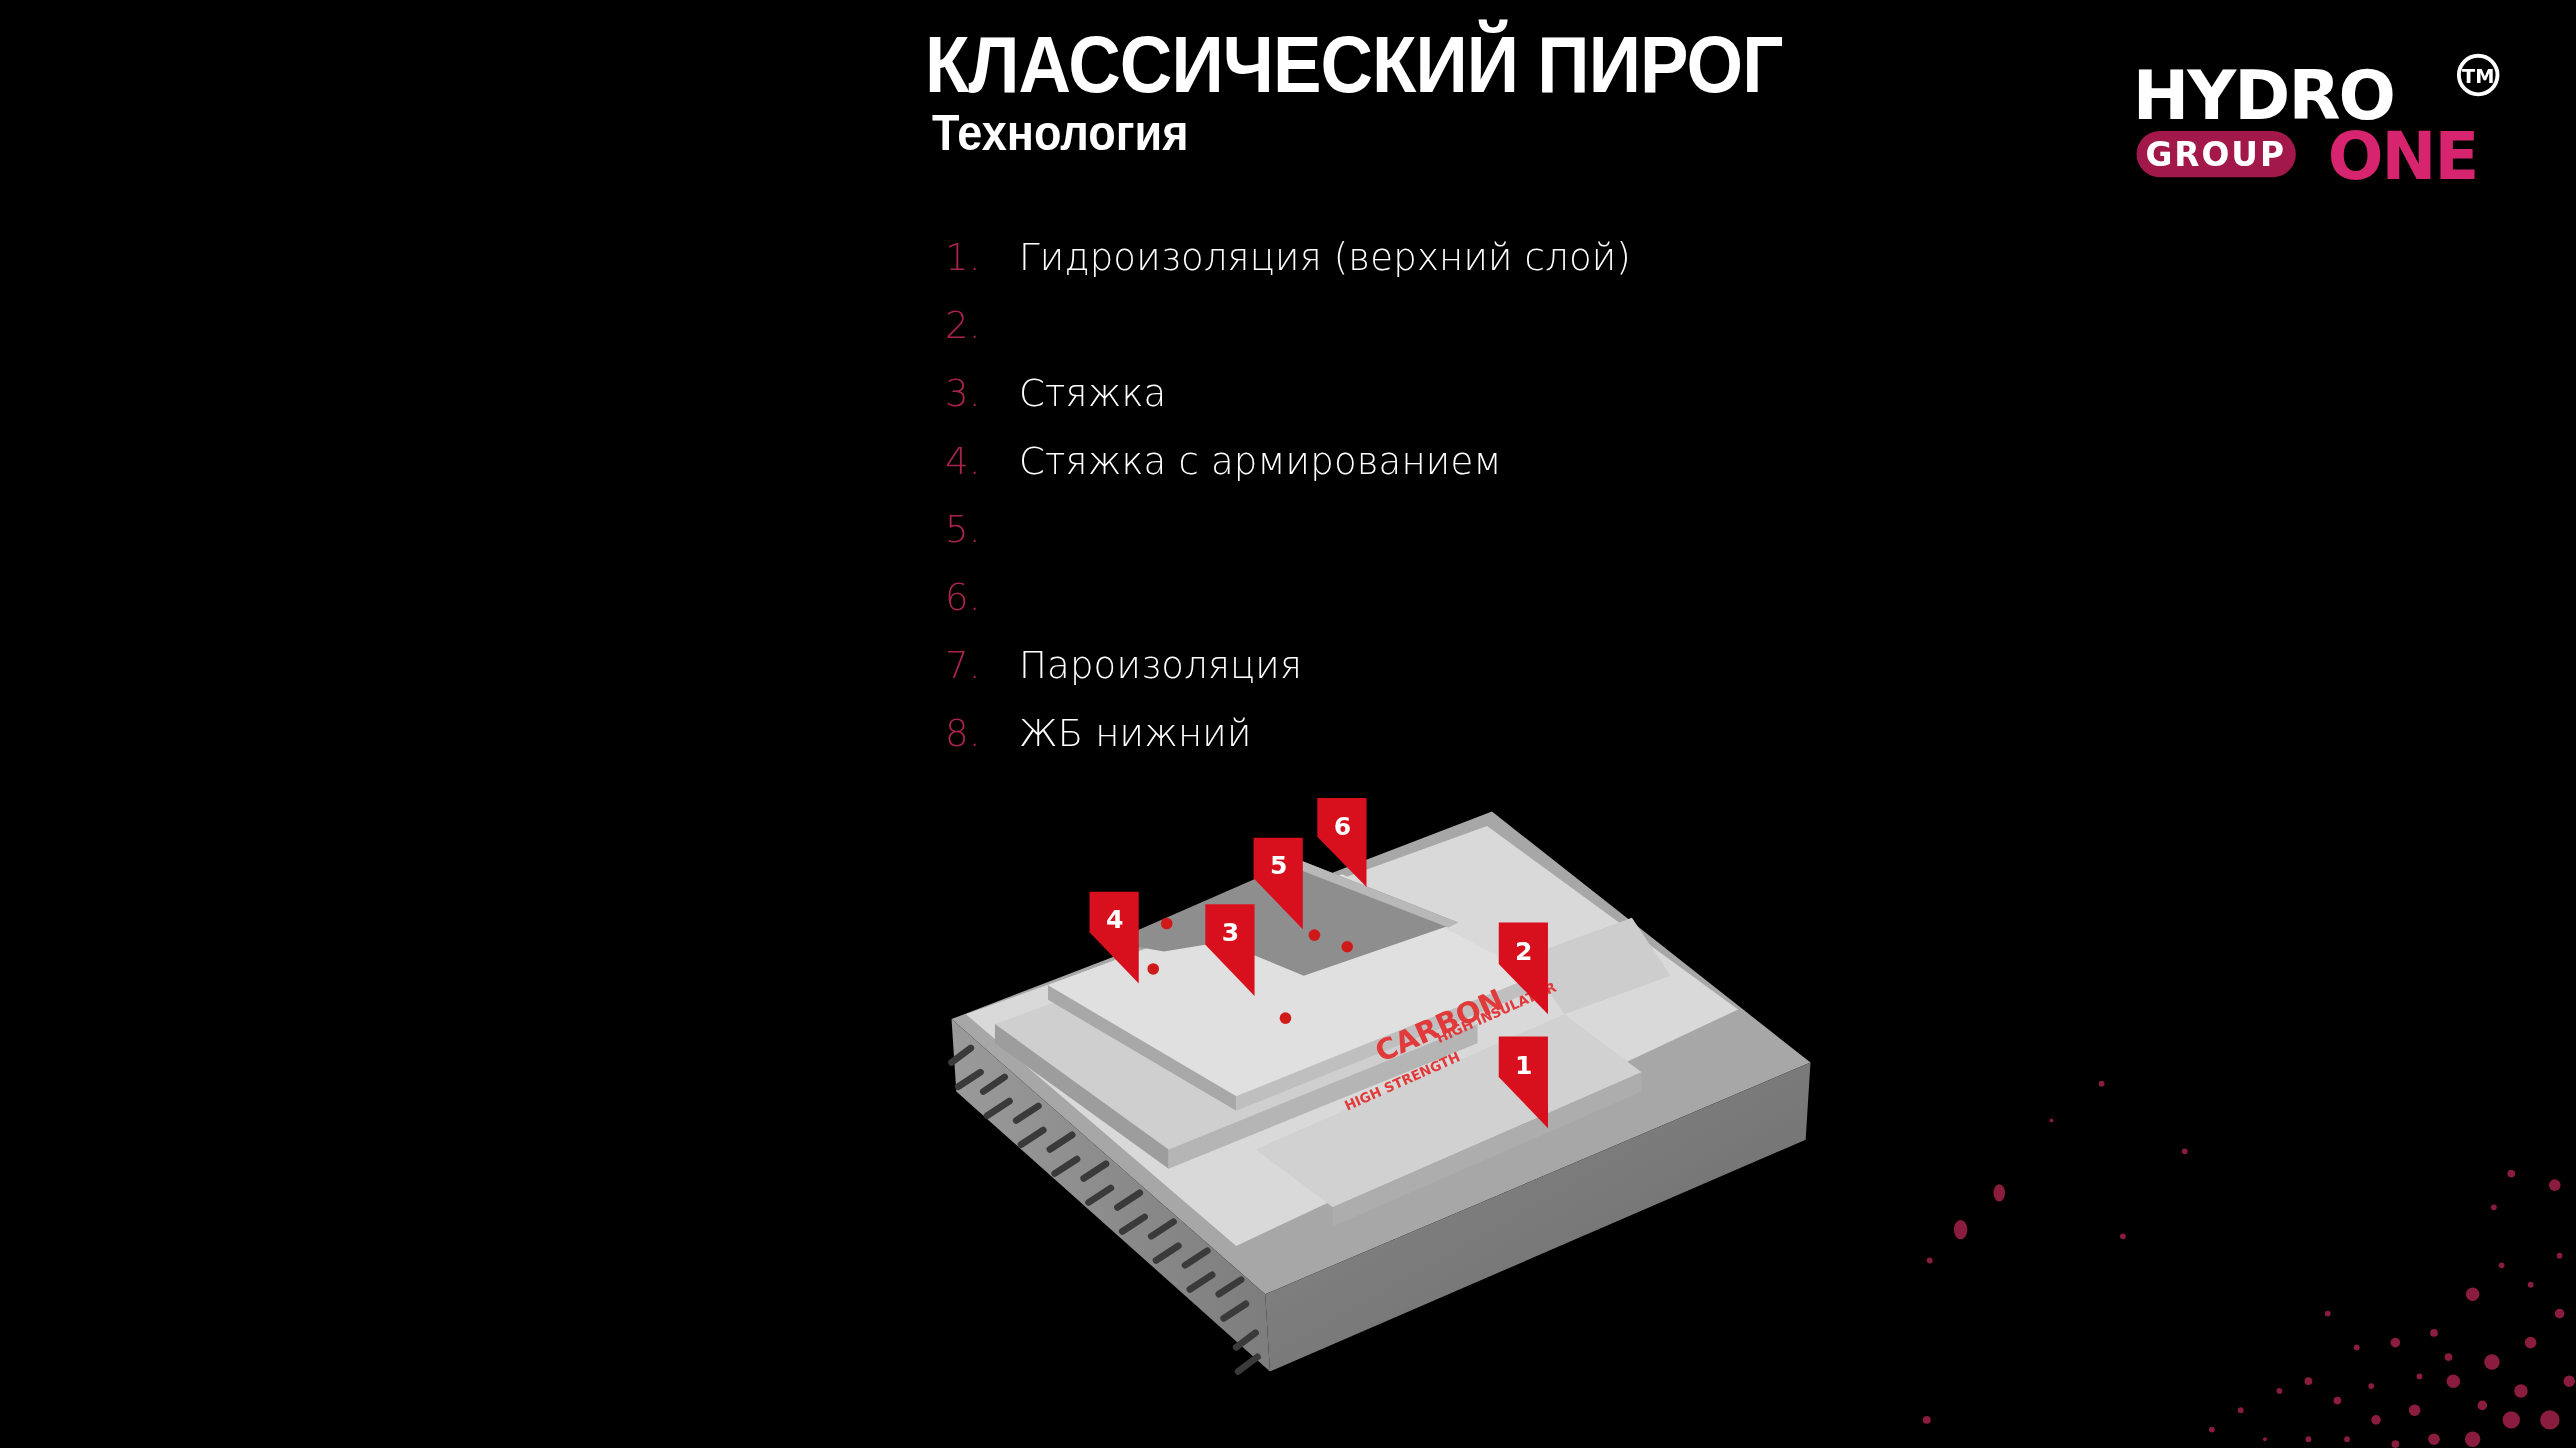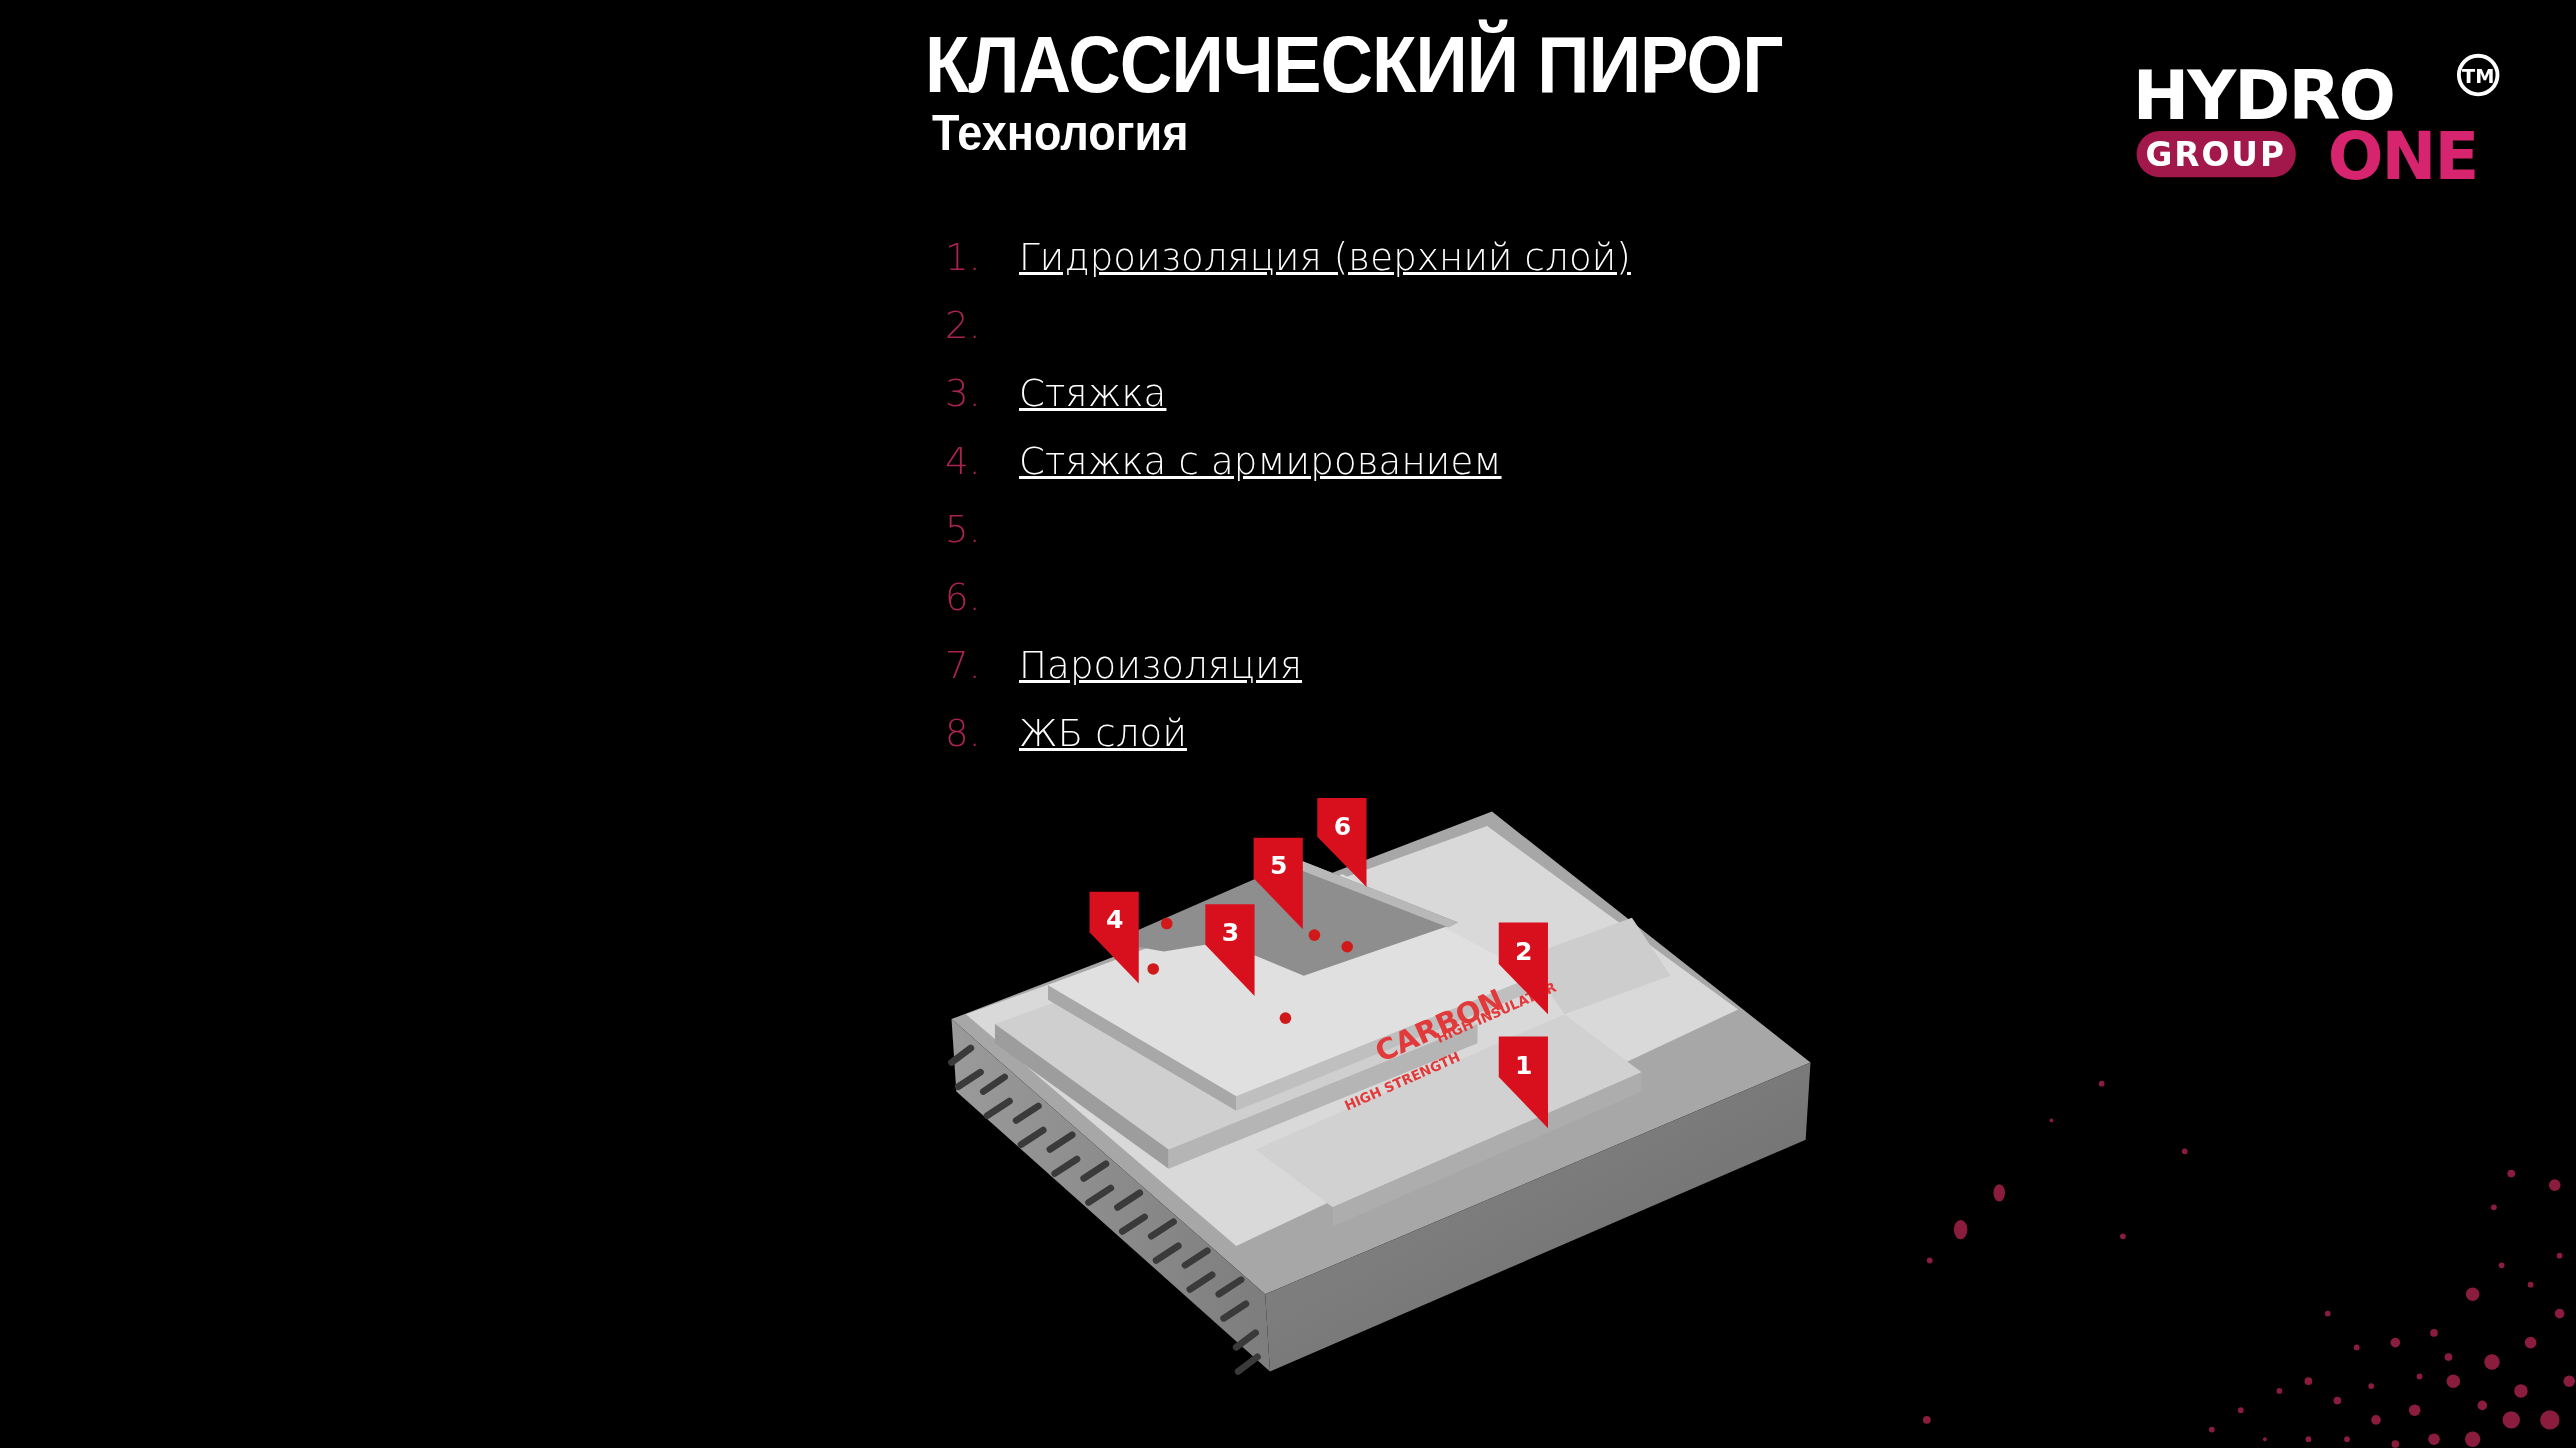--- a/index.html
+++ b/index.html
@@ -2,21 +2,21 @@
 <html><head>
 <meta charset="utf-8">
 <style>
   html, body { margin: 0; padding: 0; background: #000; }
   body { width: 2576px; height: 1449px; position: relative; overflow: hidden; font-family: "Liberation Sans", "DejaVu Sans", sans-serif; color: #fff; }
   .title { position: absolute; left: 925px; top: 21px; font-size: 79px; font-weight: 700; letter-spacing: -1px; line-height: 87px; transform: scaleX(0.92); transform-origin: left top; white-space: nowrap; }
   .subtitle { position: absolute; left: 932px; top: 104px; font-size: 50px; font-weight: 700; line-height: 58px; transform: scaleX(0.9); transform-origin: left top; white-space: nowrap; }
   .layer-list { position: absolute; left: 945px; top: 224px; margin: 0; padding: 0; list-style: none; }
   .layer-item { height: 68px; display: flex; align-items: center; font-size: 37px; line-height: 44px; font-family: "DejaVu Sans", sans-serif; font-weight: 300; letter-spacing: 0.2px; }
   .layer-num { width: 74px; color: var(--num-color); }
-  .layer-text { color: #ffffff; white-space: nowrap; text-decoration: underline; }
+  .layer-text { color: #ffffff; white-space: nowrap; }
   .logo { position: absolute; left: 2125px; top: 46px; width: 386px; height: 145px; }
   .illustration { position: absolute; left: 927px; top: 773px; width: 908px; height: 637px; }
   .splatter { position: absolute; left: 1893px; top: 1014px; width: 683px; height: 435px; }
 </style>
 </head>
 <body>
 
 <div>
 
   <div class="title">КЛАССИЧЕСКИЙ ПИРОГ</div>
@@ -43,21 +43,21 @@
       </li>
     <li class="layer-item">
         <span class="layer-num">6.</span>
       </li>
     <li class="layer-item">
         <span class="layer-num">7.</span>
         <span class="layer-text">Пароизоляция</span>
       </li>
     <li class="layer-item">
         <span class="layer-num">8.</span>
-        <span class="layer-text">ЖБ слой</span>
+        <span class="layer-text">ЖБ нижний</span>
       </li>
   </ol>
 
   <svg class="logo" viewBox="0 0 400 150">
     <text x="8" y="76" font-family="DejaVu Sans, sans-serif" font-weight="700" font-size="70" fill="#ffffff" letter-spacing="-2">HYDRO</text>
     <g>
       <circle cx="366" cy="30" r="20" fill="none" stroke="#ffffff" stroke-width="4"></circle>
       <text x="366" y="38" text-anchor="middle" font-family="DejaVu Sans, sans-serif" font-weight="700" font-size="20" fill="#ffffff">TM</text>
     </g>
     <rect x="12" y="88" width="165" height="48" rx="24" fill="#a3184a"></rect>

